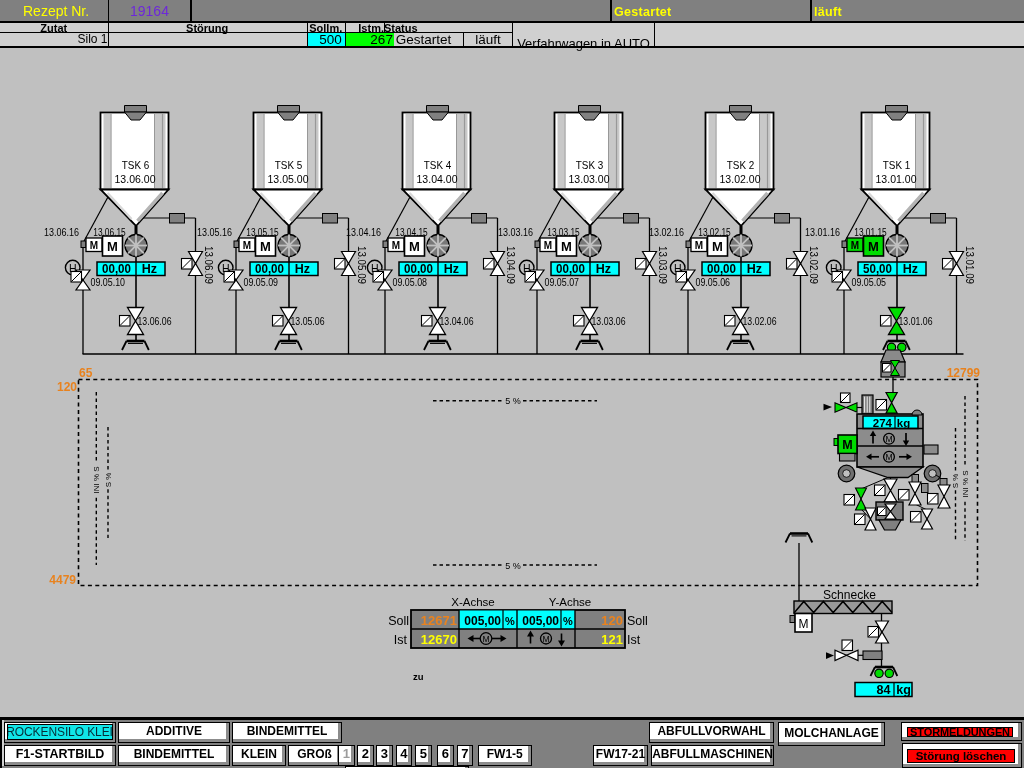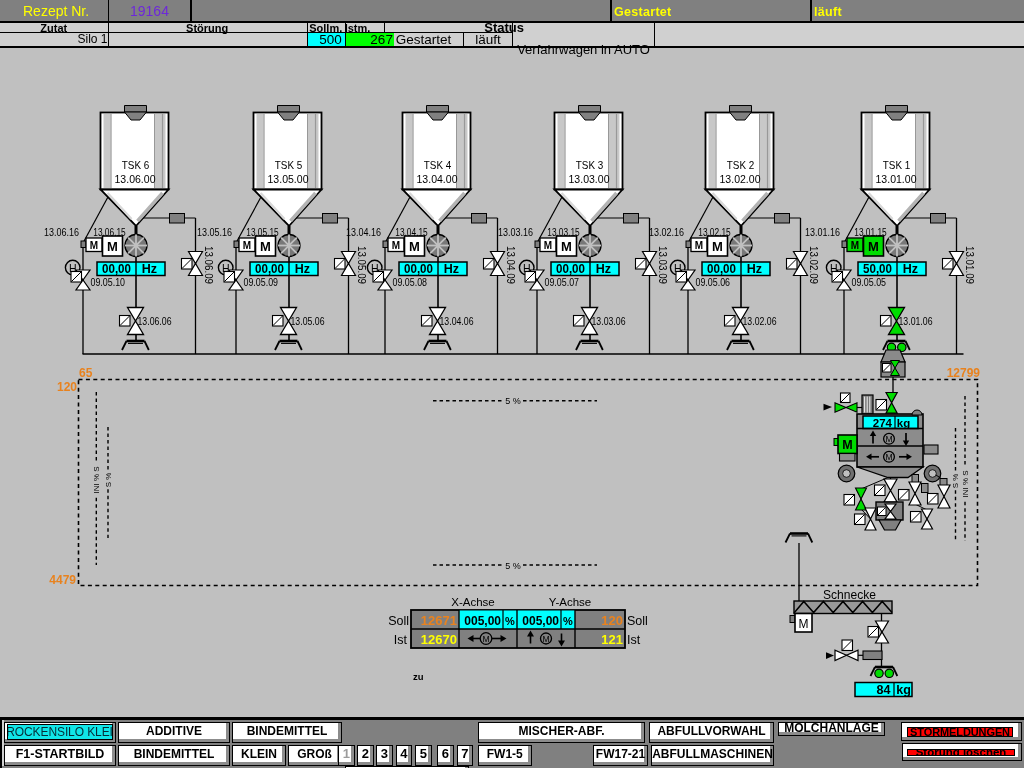--- a/index.html
+++ b/index.html
@@ -15,34 +15,34 @@
 <div class="a" style="left:809.5px;top:0;width:2px;height:21px;background:#000"></div>
 <div class="a" style="left:23px;top:2.5px;font-size:14px;color:#ffff00">Rezept Nr.</div>
 <div class="a" style="left:130px;top:2.5px;font-size:14px;color:#6d28d9">19164</div>
 <div class="a" style="left:614px;top:4.5px;font-size:12.5px;font-weight:bold;color:#ffff00;letter-spacing:.3px">Gestartet</div>
 <div class="a" style="left:814px;top:4.5px;font-size:12.5px;font-weight:bold;color:#ffff00;letter-spacing:.3px">läuft</div>
 <div class="a" style="left:0;top:21px;width:1024px;height:2px;background:#000"></div>
 <div class="a" style="left:0;top:23px;width:1024px;height:23.4px;background:#d0d0d0"></div>
 <div class="a" style="left:0px;top:23px;width:107.5px;height:9px;font-size:11px;font-weight:bold;text-align:center;line-height:10px;color:#000">Zutat</div>
 <div class="a" style="left:107.5px;top:23px;width:199.3px;height:9px;font-size:11px;font-weight:bold;text-align:center;line-height:10px;color:#000">Störung</div>
 <div class="a" style="left:306.8px;top:23px;width:37.89999999999998px;height:9px;font-size:11px;font-weight:bold;text-align:center;line-height:10px;color:#000">Sollm.</div>
-<div class="a" style="left:344.7px;top:23px;width:39.30000000000001px;height:9px;font-size:11px;font-weight:bold;text-align:left;line-height:10px;color:#000">Istm.</div>
-<div class="a" style="left:396px;top:23px;width:128px;height:9px;font-size:13px;font-weight:bold;text-align:right;line-height:10px;color:#000">Status</div>
+<div class="a" style="left:344.7px;top:23px;width:39.30000000000001px;height:9px;font-size:11px;font-weight:bold;text-align:right;line-height:10px;color:#000">Istm.</div>
+<div class="a" style="left:384px;top:23px;width:128px;height:9px;font-size:11px;font-weight:bold;text-align:left;line-height:10px;color:#000">Status</div>
 <div class="a" style="left:0;top:32.2px;width:512px;height:1.2px;background:#000"></div>
 <div class="a" style="left:107.5px;top:23px;width:1.2px;height:23.4px;background:#000"></div>
 <div class="a" style="left:306.8px;top:23px;width:1.2px;height:23.4px;background:#000"></div>
 <div class="a" style="left:344.7px;top:23px;width:1.2px;height:23.4px;background:#000"></div>
 <div class="a" style="left:384px;top:23px;width:1.2px;height:23.4px;background:#000"></div>
 <div class="a" style="left:463px;top:33.2px;width:1.2px;height:13.2px;background:#000"></div>
 <div class="a" style="left:308px;top:33.4px;width:36.7px;height:12.8px;background:#00ffff;font-size:13.5px;text-align:right;padding-right:3px;box-sizing:border-box;line-height:13px">500</div>
 <div class="a" style="left:345.9px;top:33.4px;width:48px;height:12.8px;background:#00ff00;font-size:13.5px;text-align:right;padding-right:1px;box-sizing:border-box;line-height:13px">267</div>
 <div class="a" style="left:0;top:33.2px;width:107.5px;font-size:12px;text-align:right;line-height:13.4px">Silo 1</div>
 <div class="a" style="left:384px;top:33.2px;width:79px;font-size:13.5px;text-align:center;line-height:13.4px">Gestartet</div>
 <div class="a" style="left:464px;top:33.2px;width:48px;font-size:13.5px;text-align:center;line-height:13.4px">läuft</div>
-<div class="a" style="left:512px;top:23px;width:143px;height:23.4px;border-left:1.5px solid #000;border-right:1.5px solid #000;box-sizing:border-box;font-size:13px;text-align:center;padding-top:19px">Verfahrwagen in AUTO</div>
+<div class="a" style="left:512px;top:23px;width:143px;height:23.4px;border-left:1.5px solid #000;border-right:1.5px solid #000;box-sizing:border-box;font-size:13px;text-align:center;padding-top:13px">Verfahrwagen in AUTO</div>
 <div class="a" style="left:0;top:46.4px;width:1024px;height:1.6px;background:#000"></div>
 <svg class="a" style="left:0;top:0" width="1024" height="768" viewBox="0 0 1024 768">
       <defs>
 <g id="boxd">
           <rect x="0" y="0" width="10.5" height="10.5" fill="#fff" stroke="#000" stroke-width="1.1"></rect>
           <line x1="0.5" y1="10" x2="10" y2="0.5" stroke="#000" stroke-width="1"></line>
         </g>
 </defs>
       <line x1="82.5" y1="354" x2="963.5" y2="354" stroke="#000" stroke-width="1.7"></line>
       <g>
@@ -570,36 +570,35 @@
 <div class="a" style="left:0;top:717px;width:1024px;height:2.5px;background:#000"></div>
 <div class="a" style="left:0;top:719.5px;width:1024px;height:48.5px;background:#808080"></div>
 <div class="a" style="left:0;top:719.5px;width:1.8px;height:48.5px;background:#000"></div>
 <div class="a" style="left:1.8px;top:720px;width:2.2px;height:46px;background:#d0d0d0"></div>
 <div class="btn" style="left:4px;top:722px;width:112px;height:21px;padding:0">
       <div style="position:absolute;left:1.5px;top:1px;right:2.5px;bottom:2.5px;background:#10e6e8;border:1px solid #000;display:flex;align-items:center;justify-content:center;font-weight:normal;font-size:12px;color:#062e38;overflow:hidden;letter-spacing:-0.1px">ROCKENSILO KLEI</div>
     </div>
     <div class="btn" style="left:118px;top:722px;width:112px;height:21px;font-size:12px;">ADDITIVE</div>
     <div class="btn" style="left:232px;top:722px;width:110px;height:21px;font-size:12px;">BINDEMITTEL</div>
     <div class="btn" style="left:345px;top:722px;width:124px;height:21px;font-size:12px;margin-top:44px;">DISSOLVER</div>
-    <div class="btn" style="left:478px;top:722px;width:167px;height:21px;font-size:12px;">MISCHER-ABF.</div>
     <div class="btn" style="left:649px;top:722px;width:125px;height:21px;font-size:12px;">ABFULLVORWAHL</div>
-    <div class="btn" style="left:778px;top:722px;width:107px;height:14px;font-size:12px;">MOLCHANLAGE</div>
+    <div class="btn" style="left:778px;top:722px;width:107px;height:24px;font-size:12px;">MOLCHANLAGE</div>
     <div class="btn" style="left:901px;top:721.6px;width:121px;height:19.8px;padding:0">
       <div style="position:absolute;left:5px;top:4px;right:8px;bottom:3.5px;background:#ff0000;border:1px solid #000;display:flex;align-items:center;justify-content:center;font-weight:bold;font-size:11px;color:#000;overflow:hidden;letter-spacing:-0.1px">STORMELDUNGEN</div>
     </div>
     <div class="btn" style="left:4px;top:744.5px;width:112px;height:21px;font-size:12.5px;">F1-STARTBILD</div>
     <div class="btn" style="left:118px;top:744.5px;width:112px;height:21px;font-size:12px;">BINDEMITTEL</div>
     <div class="btn" style="left:232px;top:744.5px;width:54px;height:21px;font-size:12px;">KLEIN</div>
     <div class="btn" style="left:288px;top:744.5px;width:53px;height:21px;font-size:12px;">GROß</div>
     <div class="btn" style="left:338px;top:744.5px;width:16.5px;height:21px;font-size:13px;color:#9c9c9c;">1</div>
     <div class="btn" style="left:357px;top:744.5px;width:16.5px;height:21px;font-size:13px;">2</div>
     <div class="btn" style="left:376px;top:744.5px;width:16.5px;height:21px;font-size:13px;">3</div>
     <div class="btn" style="left:395.5px;top:744.5px;width:16.5px;height:21px;font-size:13px;">4</div>
     <div class="btn" style="left:415px;top:744.5px;width:16.5px;height:21px;font-size:13px;">5</div>
     <div class="btn" style="left:437px;top:744.5px;width:16.5px;height:21px;font-size:13px;">6</div>
     <div class="btn" style="left:456.5px;top:744.5px;width:16.5px;height:21px;font-size:13px;">7</div>
     <div class="btn" style="left:477.5px;top:744.5px;width:54.5px;height:21px;font-size:12px;">FW1-5</div>
     <div class="btn" style="left:534.5px;top:744.5px;width:55.5px;height:21px;font-size:12px;margin-top:29px;">FW6-14</div>
     <div class="btn" style="left:593px;top:744.5px;width:55px;height:21px;font-size:12px;">FW17-21</div>
     <div class="btn" style="left:651px;top:744.5px;width:123px;height:21px;font-size:12px;">ABFULLMASCHINEN</div>
-    <div class="btn" style="left:902px;top:743.4px;width:120px;height:18px;padding:0">
+    <div class="btn" style="left:902px;top:743.4px;width:120px;height:25px;padding:0">
       <div style="position:absolute;left:4px;top:4.3px;right:6px;bottom:4.2px;background:#ff0000;border:1px solid #000;display:flex;align-items:center;justify-content:center;font-weight:bold;font-size:11.5px;color:#000;overflow:hidden">Störung löschen</div>
     </div>
 </div>
 </body></html>

